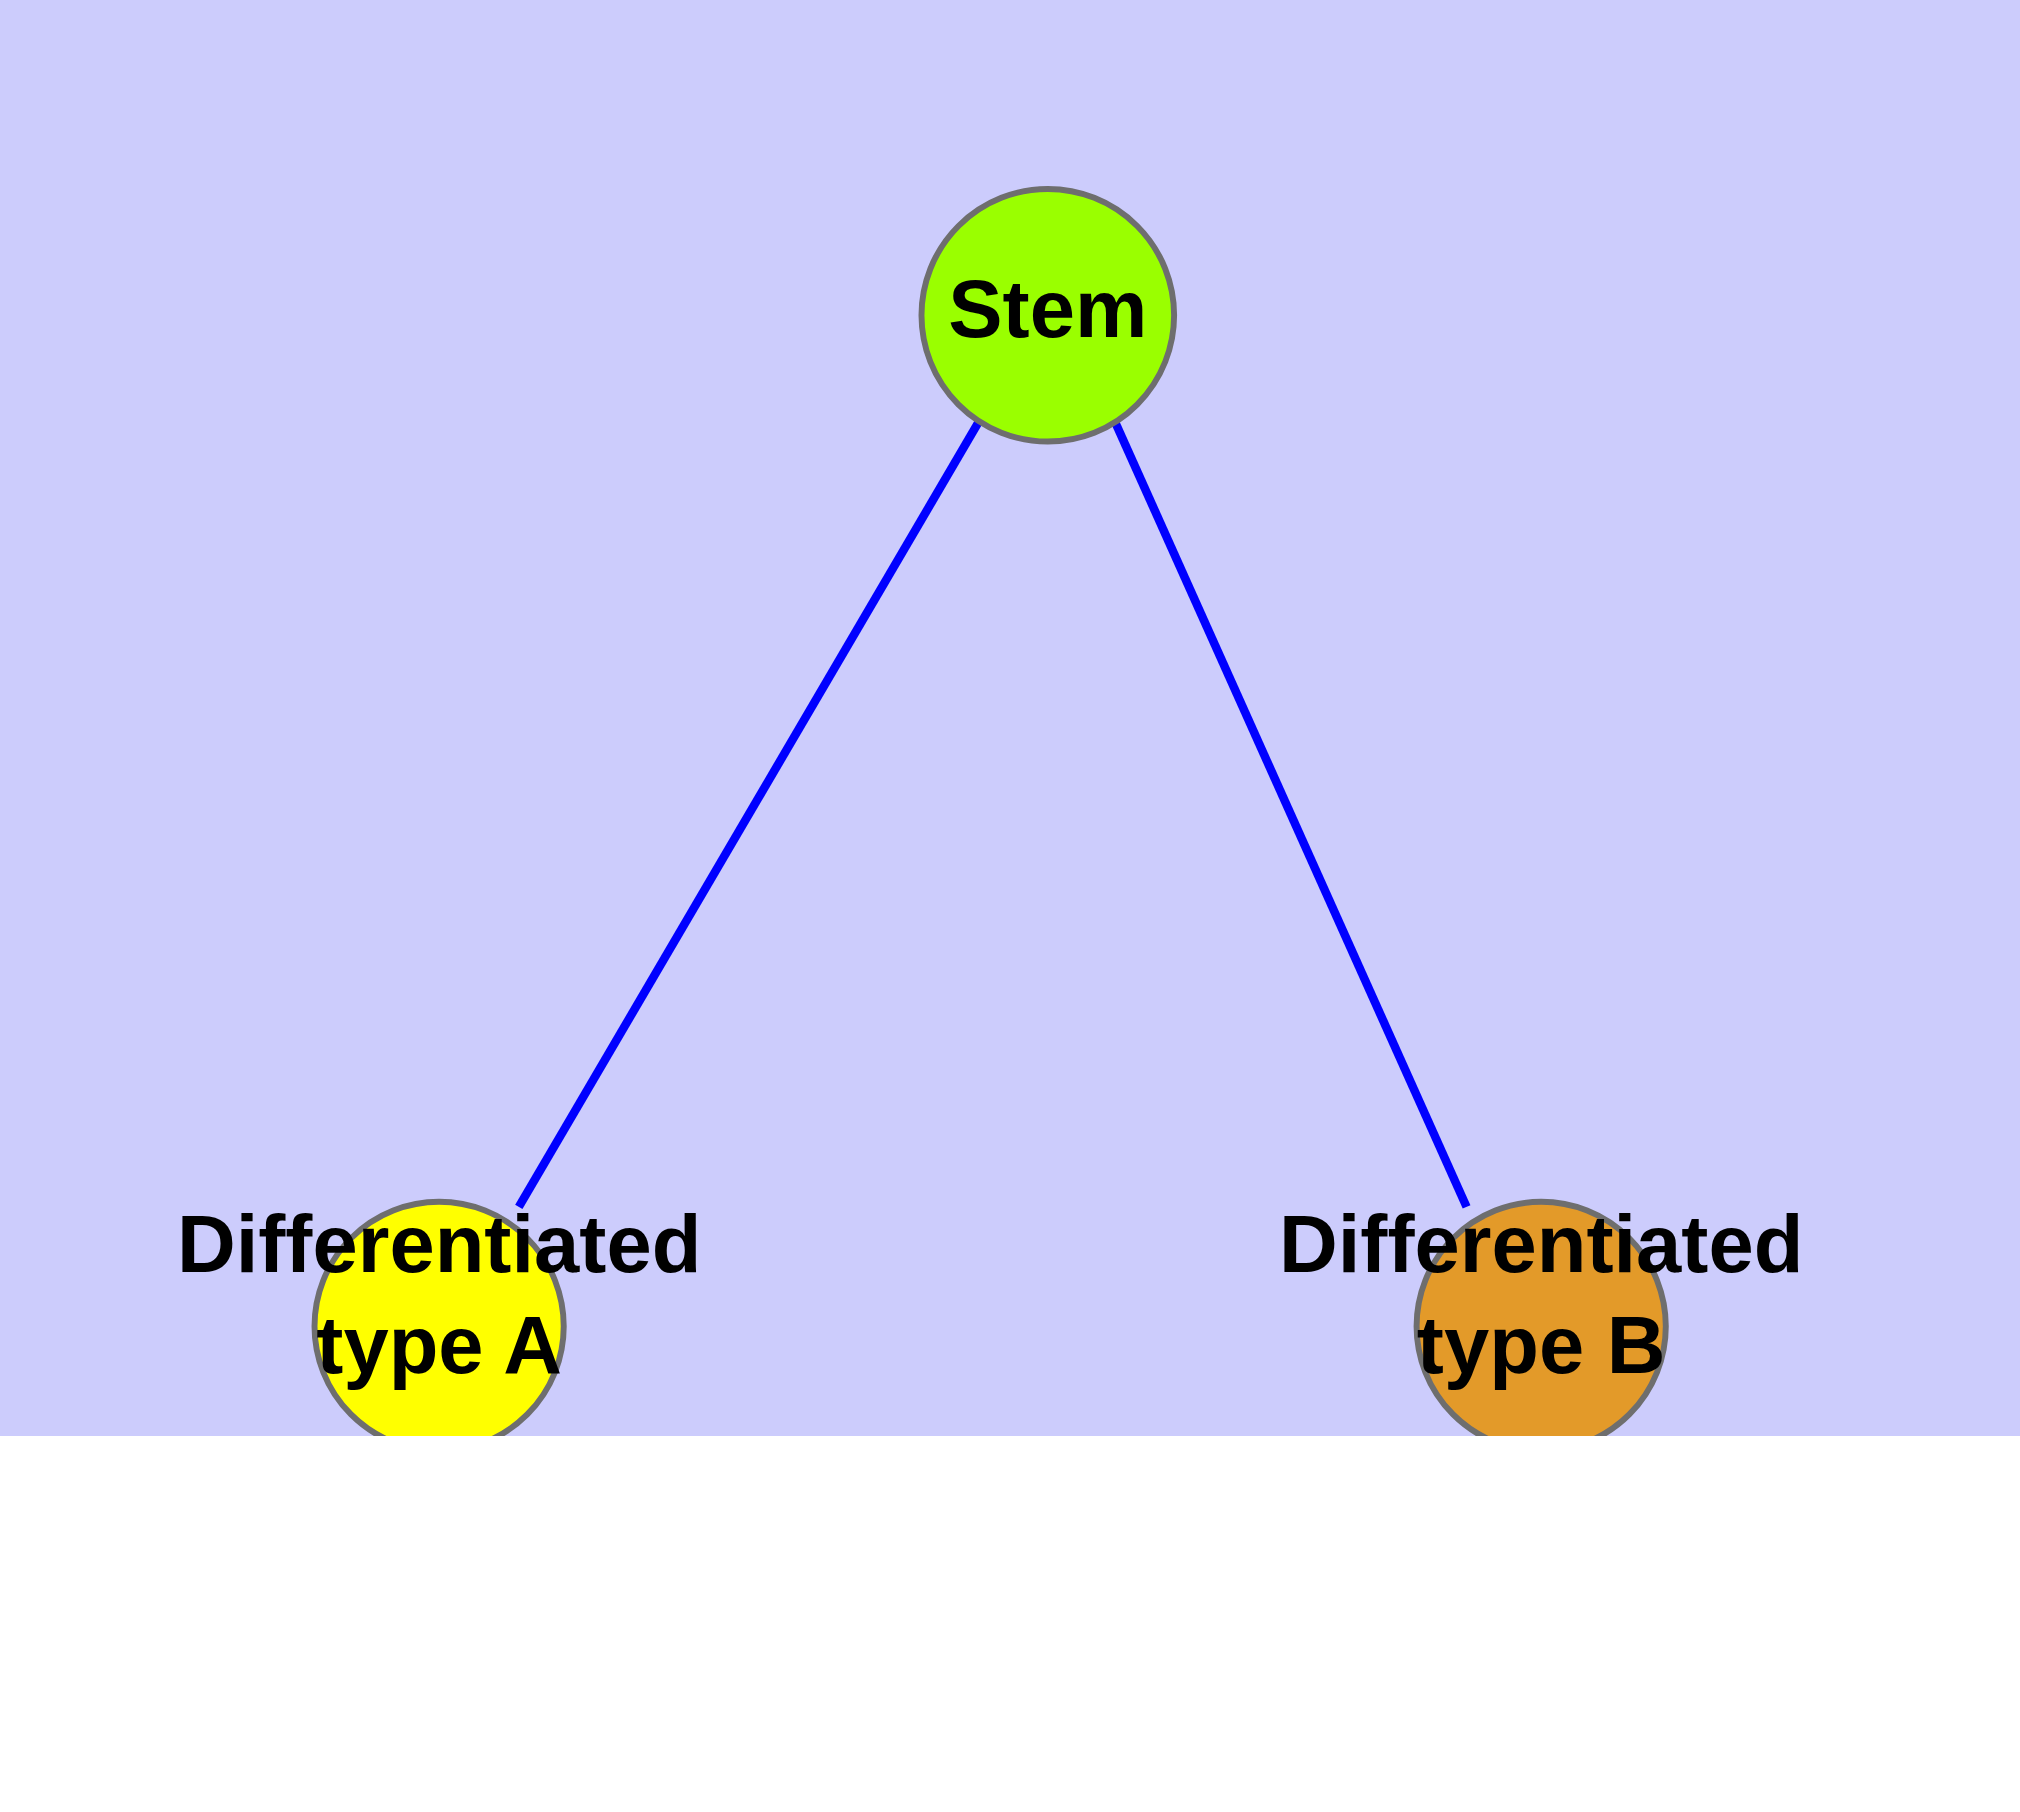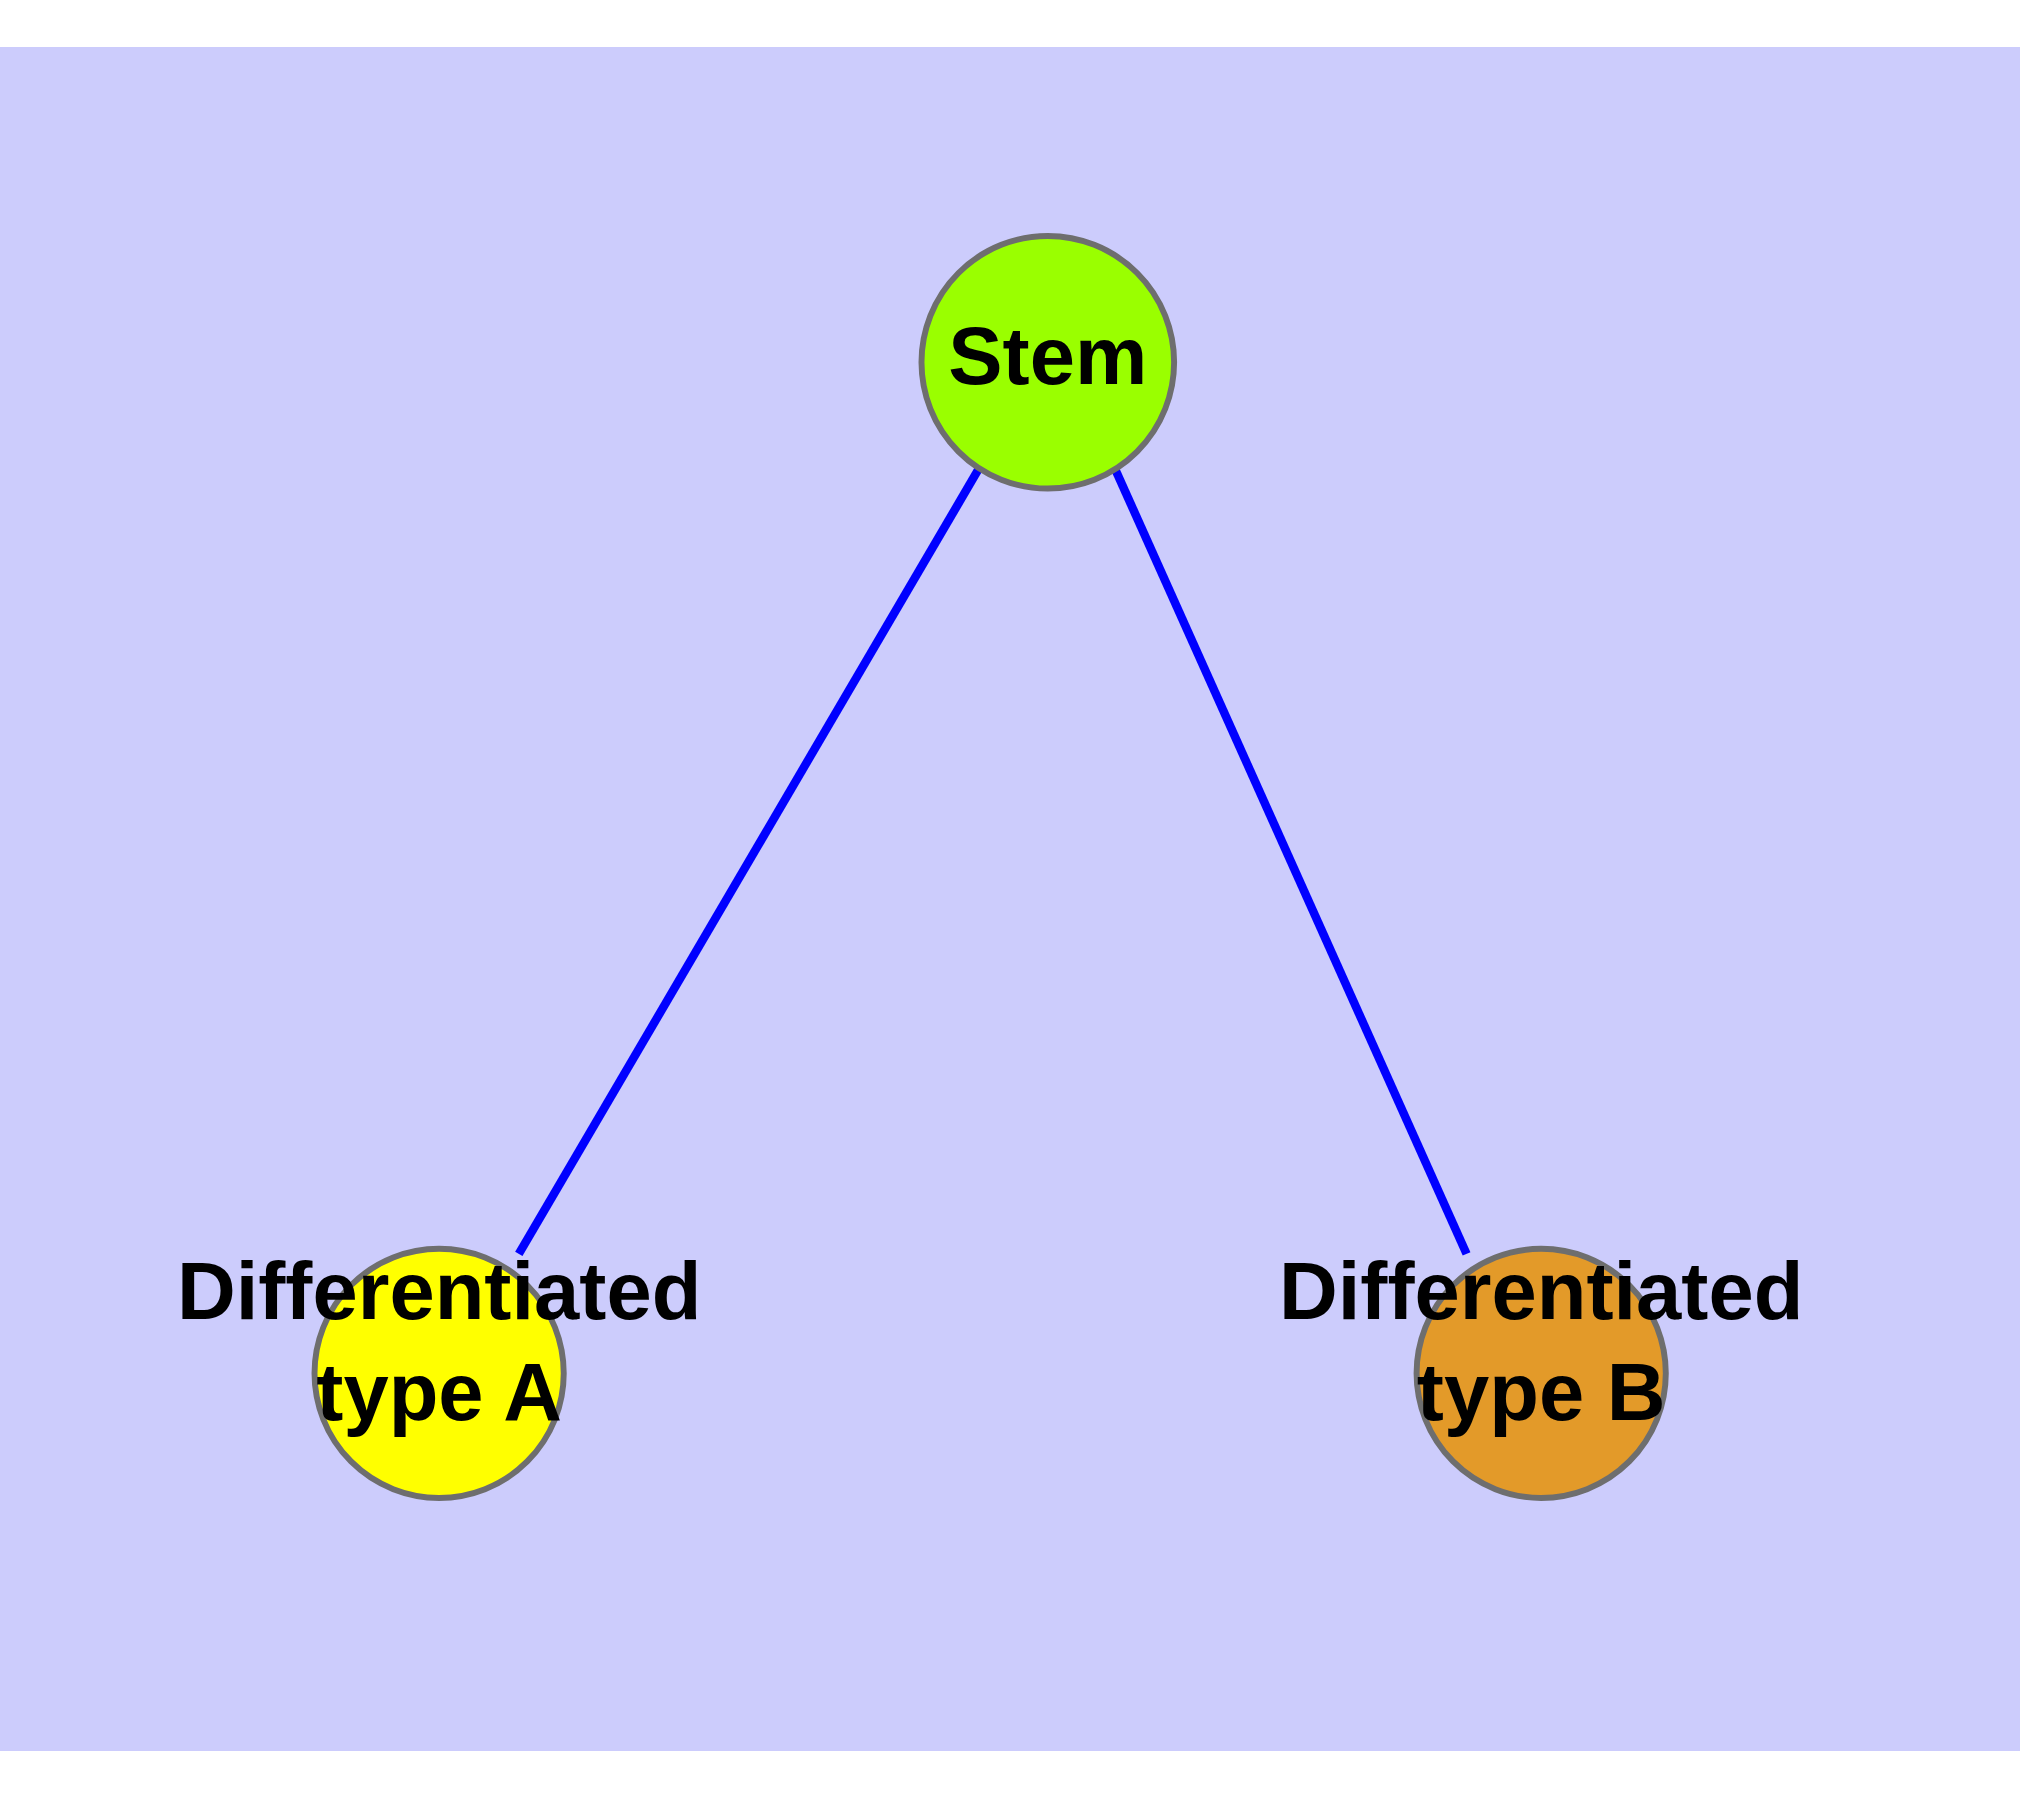--- a/index.html
+++ b/index.html
@@ -33,21 +33,21 @@
   .node-circle {
     stroke-linejoin: round;
   }
   .edge-line {
     stroke-linecap: butt;
   }
 </style>
 </head>
 <body>
 
-<div id="canvas" style="width: 2021px; height: 1704px; margin-top: 47px;">
+<div id="canvas" style="width: 2021px; height: 1436px;">
   <svg id="graph-svg" viewBox="0 0 2384 2138" preserveAspectRatio="none" style="width: 2021px; height: 1812px;">
     <rect id="bg-rect" x="0" y="0" width="2384" height="2138" fill="#ccccfc"></rect>
     <g id="edges-group">
         <line class="edge-line" x1="1155" y1="497" x2="612" y2="1424" stroke="#0000ff" stroke-width="10"></line>
         <line class="edge-line" x1="1315" y1="497" x2="1730" y2="1424" stroke="#0000ff" stroke-width="10"></line>
       </g>
     <g id="nodes-group">
         <g>
           <circle class="node-circle" cx="1236" cy="372" r="149" fill="#9aff00" stroke="#6e6e6e" stroke-width="7"></circle>
           <text class="node-label" x="1236" y="372" font-size="96" fill="#000000">Stem</text>

